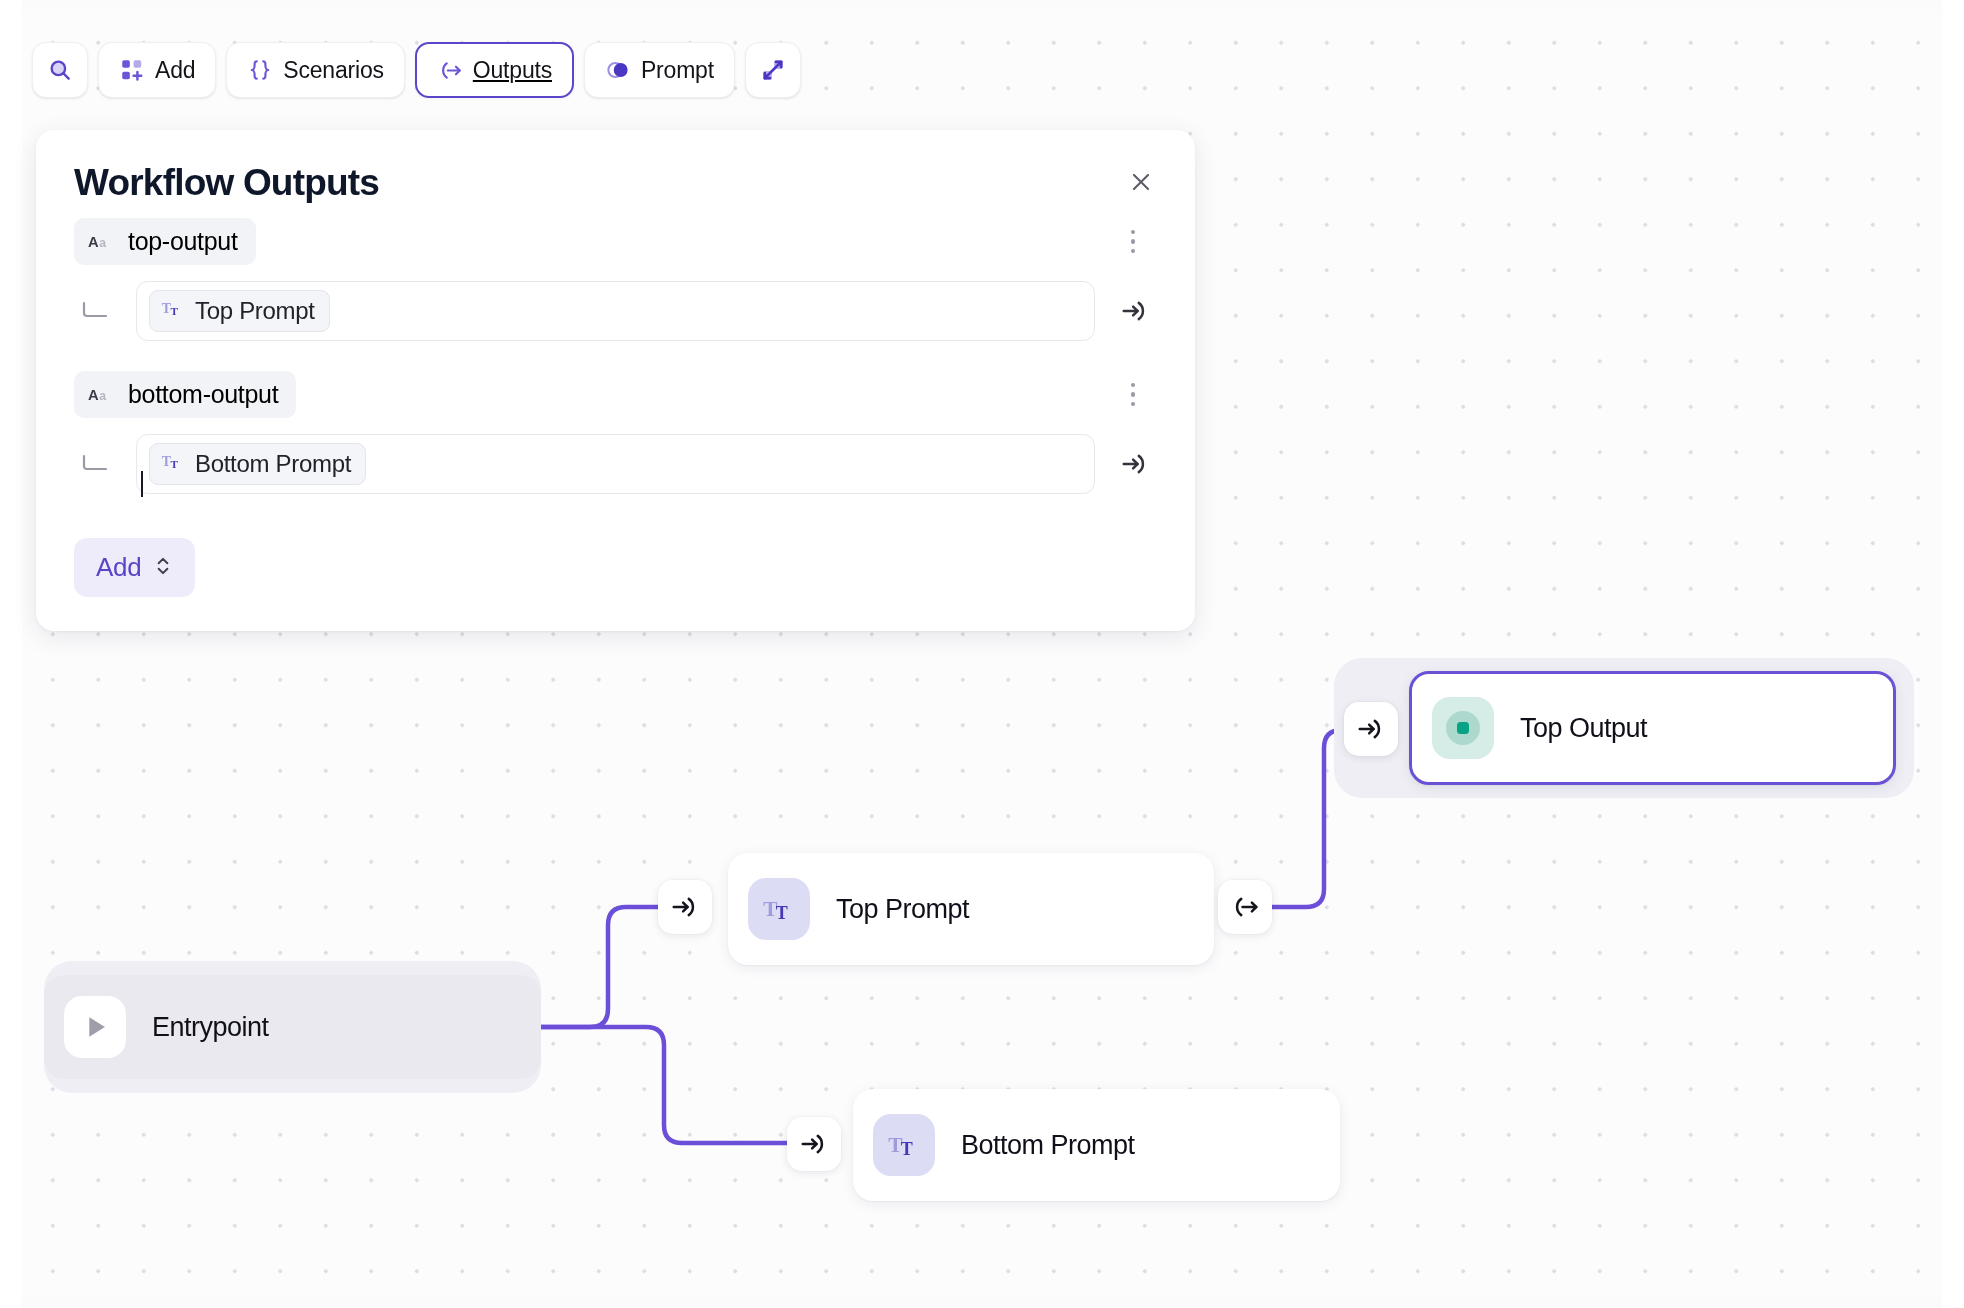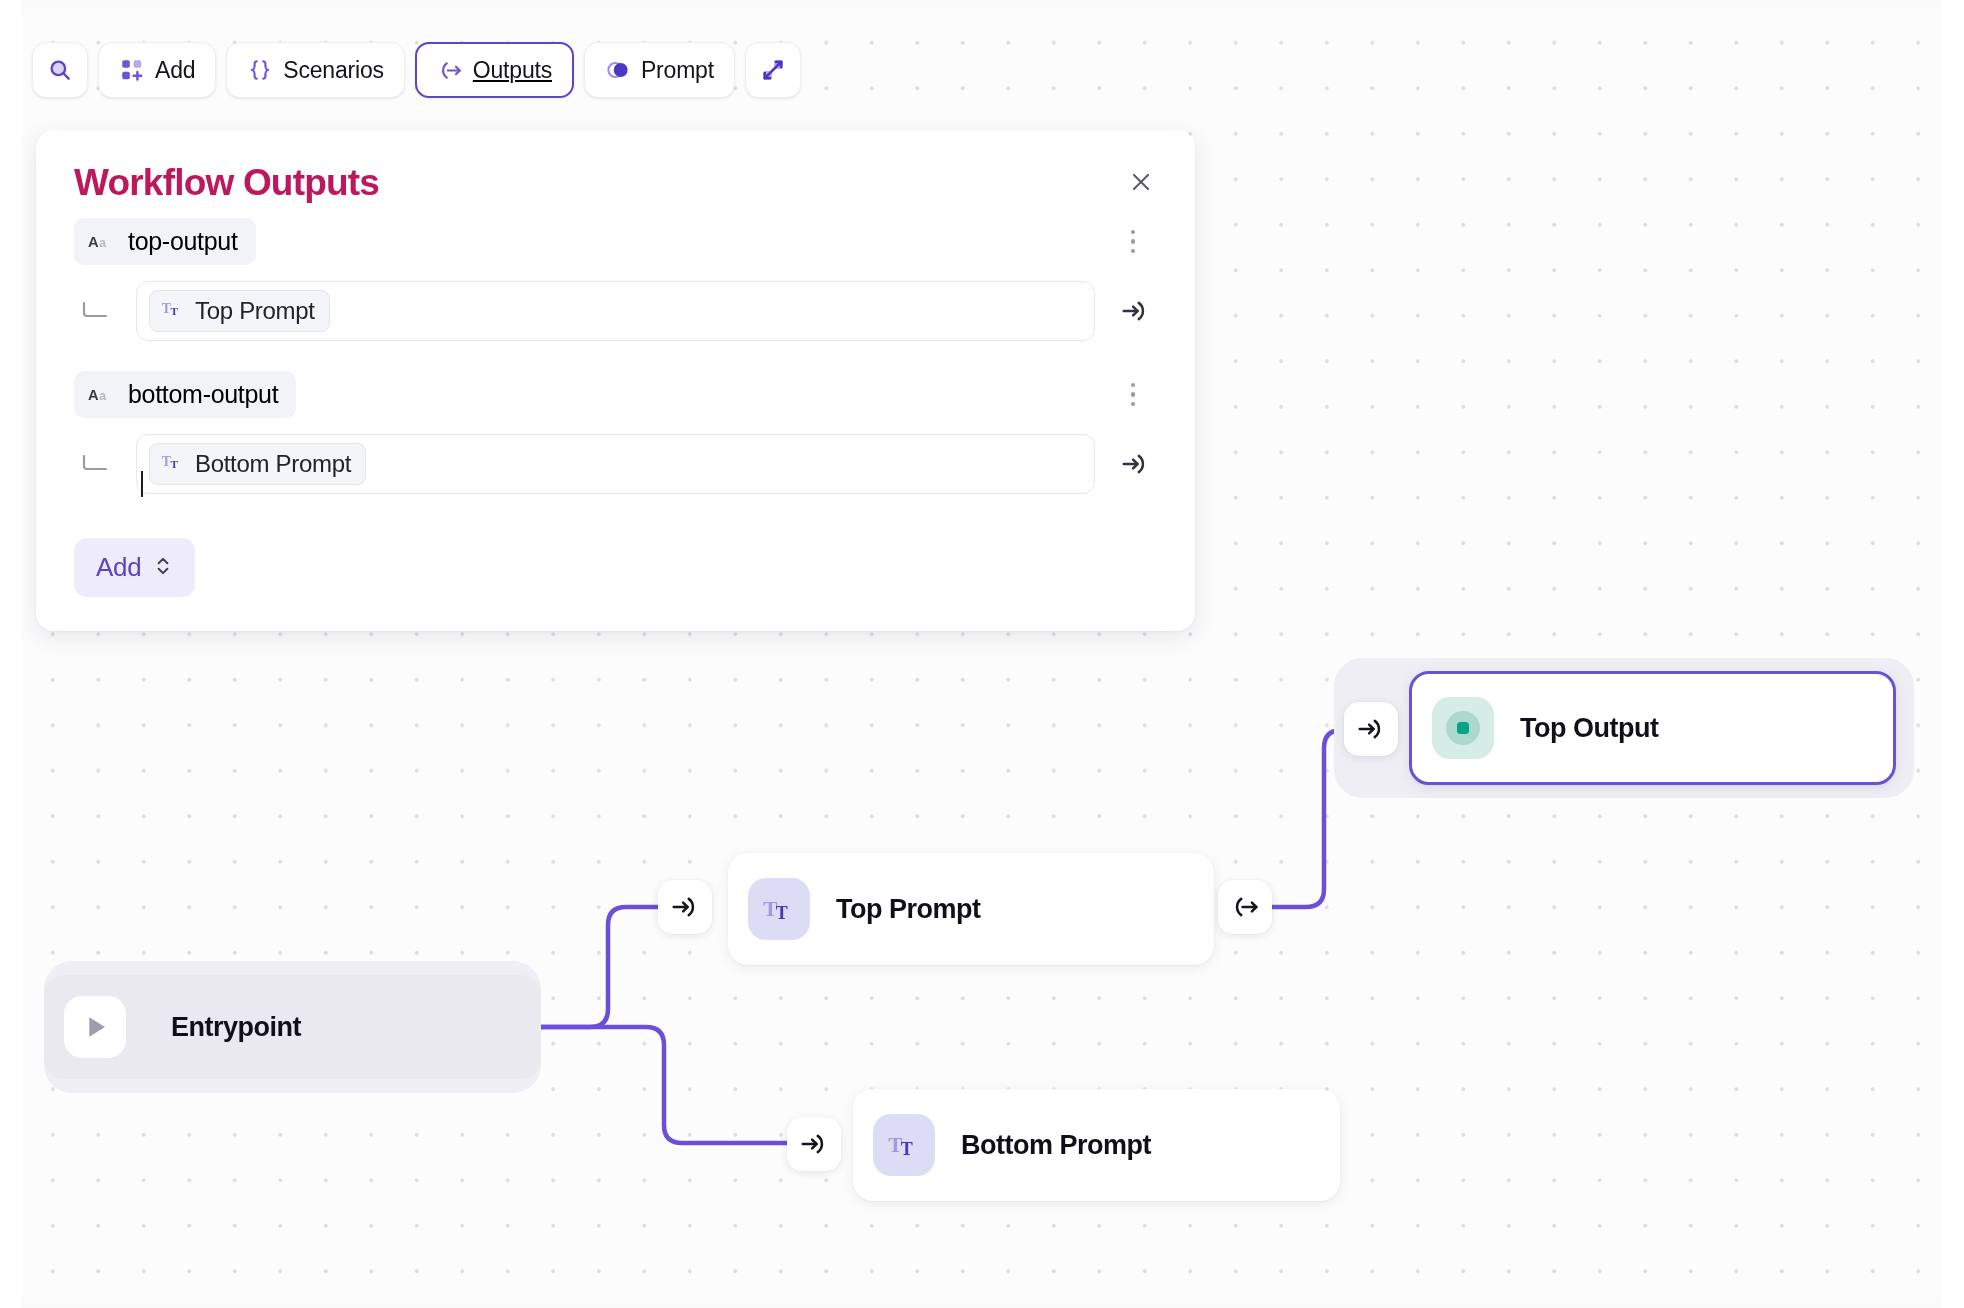--- a/index.html
+++ b/index.html
@@ -77,21 +77,21 @@
     width: 1159px;
     background: #ffffff;
     border-radius: 18px;
     box-shadow: 0 6px 26px rgba(18,20,45,0.09), 0 1px 3px rgba(18,20,45,0.05);
     padding: 32px 38px 34px 38px;
     z-index: 30;
   }
   .panel-title {
     font-size: 37px;
     font-weight: 700;
-    color: #be185d;
+    color: #0f172a;
     letter-spacing: -0.8px;
     margin-bottom: 14px;
   }
   .panel-sub {
     font-size: 22px;
     color: #35353f;
     letter-spacing: -0.1px;
     margin-bottom: 34px;
   }
   .panel-close {
@@ -221,29 +221,28 @@
   }
   .node-icon {
     width: 62px; height: 62px;
     border-radius: 18px;
     display: flex; align-items: center; justify-content: center;
     flex: 0 0 62px;
     margin-left: 20px;
   }
   .node-label {
     font-size: 27px;
-    font-weight: 700;
+    font-weight: 400;
     color: #10101a;
     letter-spacing: -0.5px;
     margin-left: 26px;
   }
   .node.entry {
     background: #e9e9ef;
     box-shadow: none;
-    gap: 19px;
   }
   .node.entry .node-icon { background: #ffffff; }
   .node.selected {
     border: 3px solid #6a51d6;
     background: #ffffff;
   }
   .port {
     position: absolute;
     width: 54px; height: 54px;
     background: #ffffff;

